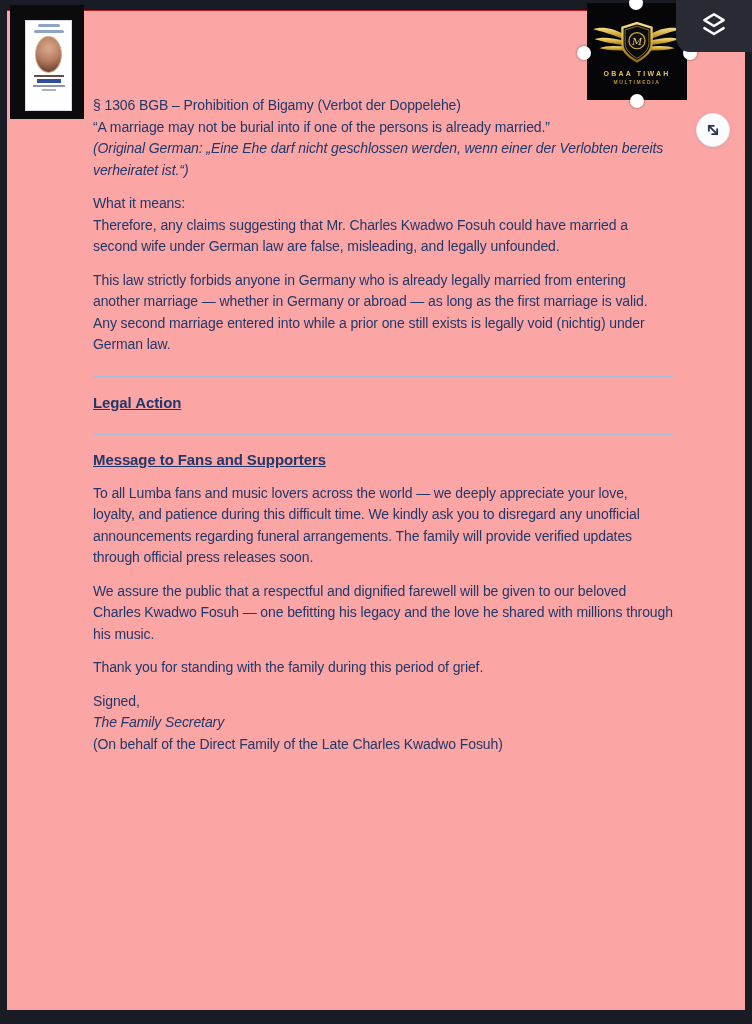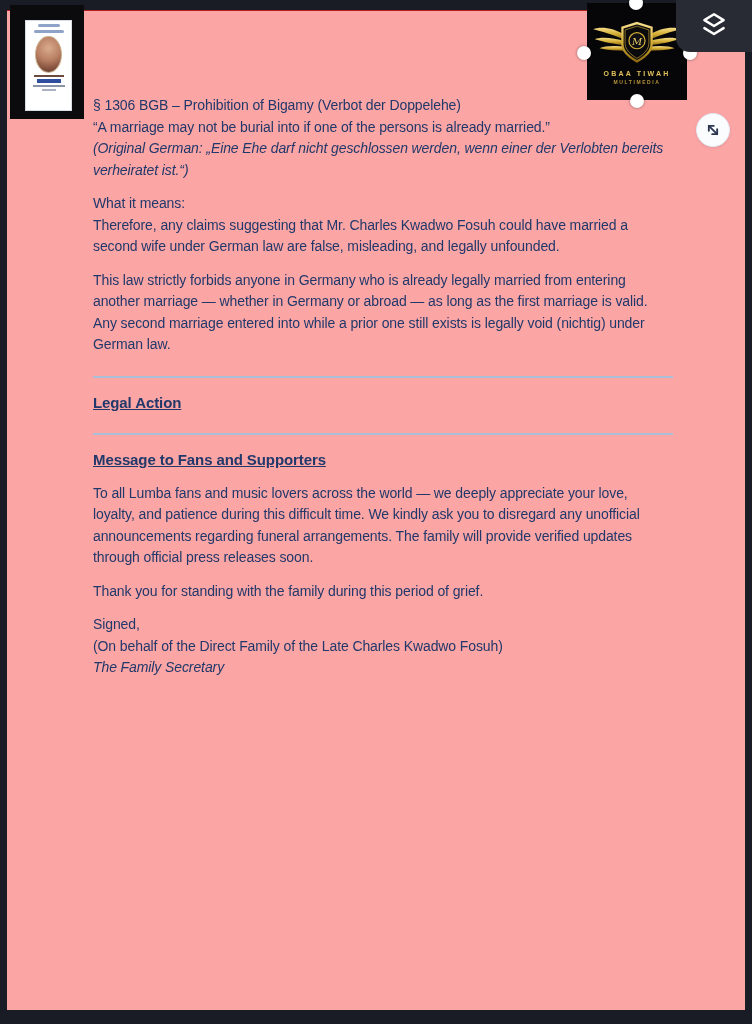--- a/index.html
+++ b/index.html
@@ -157,25 +157,26 @@
     <p>This law strictly forbids anyone in Germany who is already legally married from entering another marriage — whether in Germany or abroad — as long as the first marriage is valid. Any second marriage entered into while a prior one still exists is legally void (nichtig) under German law.</p>
 
     <hr class="divider">
 
     <h2>Legal Action</h2>
 
     <hr class="divider">
 
     <h2>Message to Fans and Supporters</h2>
     <p>To all Lumba fans and music lovers across the world — we deeply appreciate your love, loyalty, and patience during this difficult time. We kindly ask you to disregard any unofficial announcements regarding funeral arrangements. The family will provide verified updates through official press releases soon.</p>
+    <p>We assure the public that a respectful and dignified farewell will be given to our beloved Charles Kwadwo Fosuh — one befitting his legacy and the love he shared with millions through his music.</p>
     <p>Thank you for standing with the family during this period of grief.</p>
 
     <p class="tight">Signed,</p>
+    <p class="tight italic">The Family Secretary</p>
     <p class="tight">(On behalf of the Direct Family of the Late Charles Kwadwo Fosuh)</p>
-    <p class="tight italic">The Family Secretary</p>
 
   </div>
 </div>
 
 <div class="thumb-block">
   <div class="poster">
     <div class="script-line l1"></div>
     <div class="script-line l2"></div>
     <div class="oval"></div>
     <div class="cap-line c1"></div>

